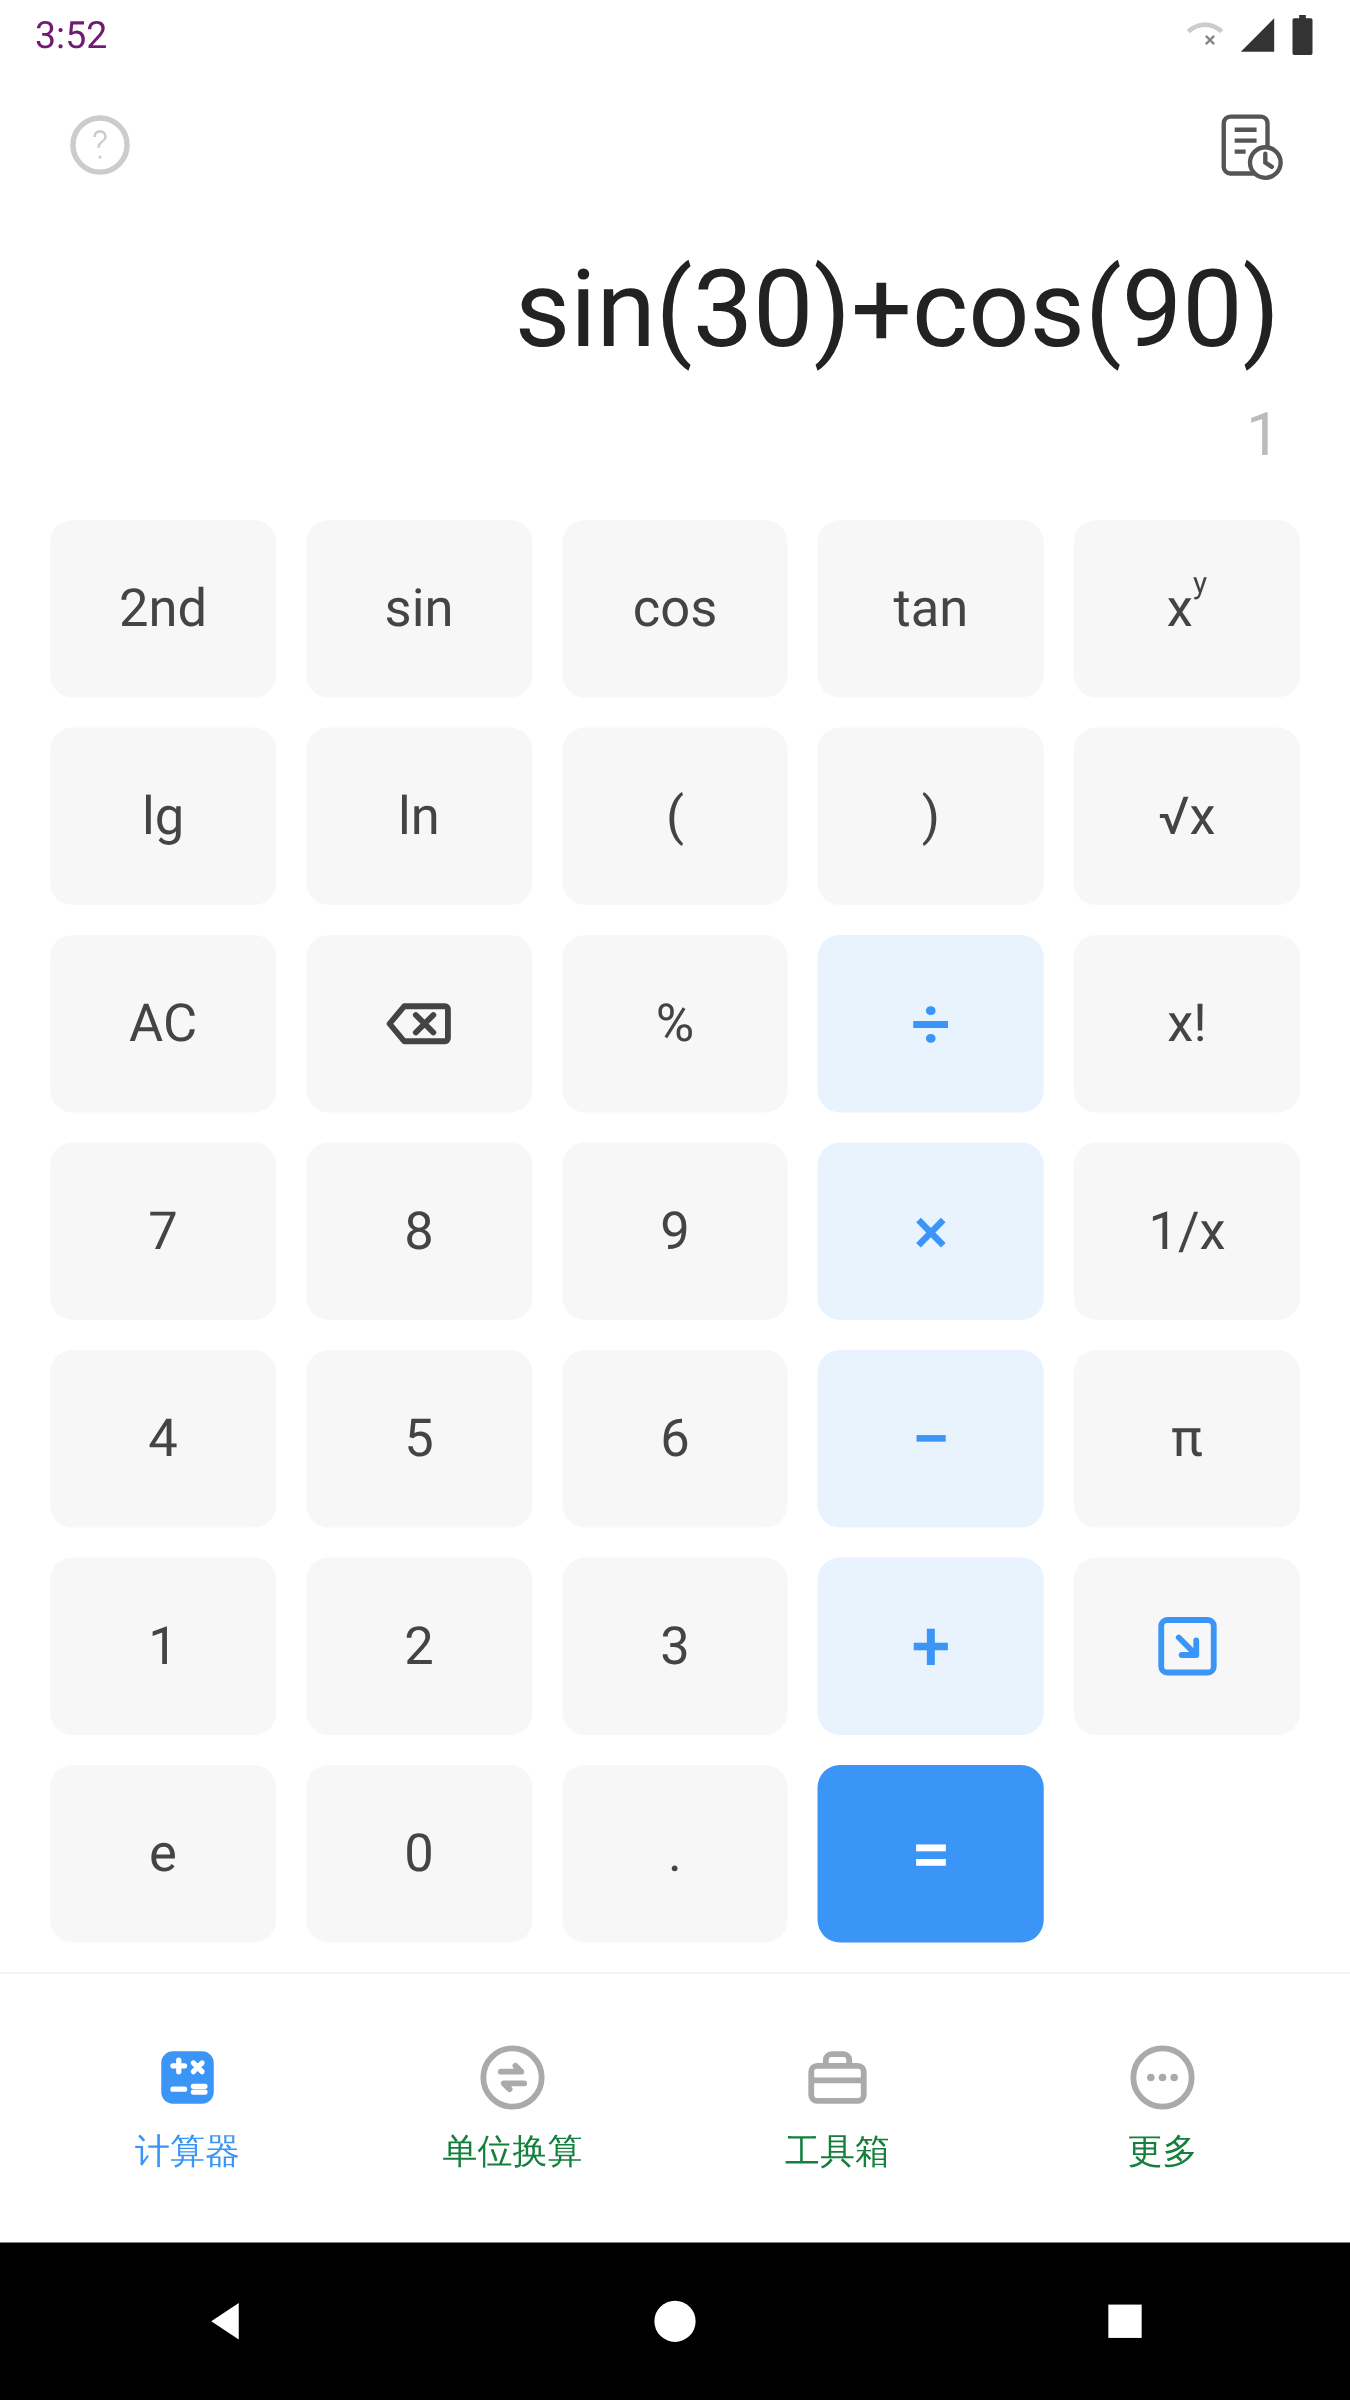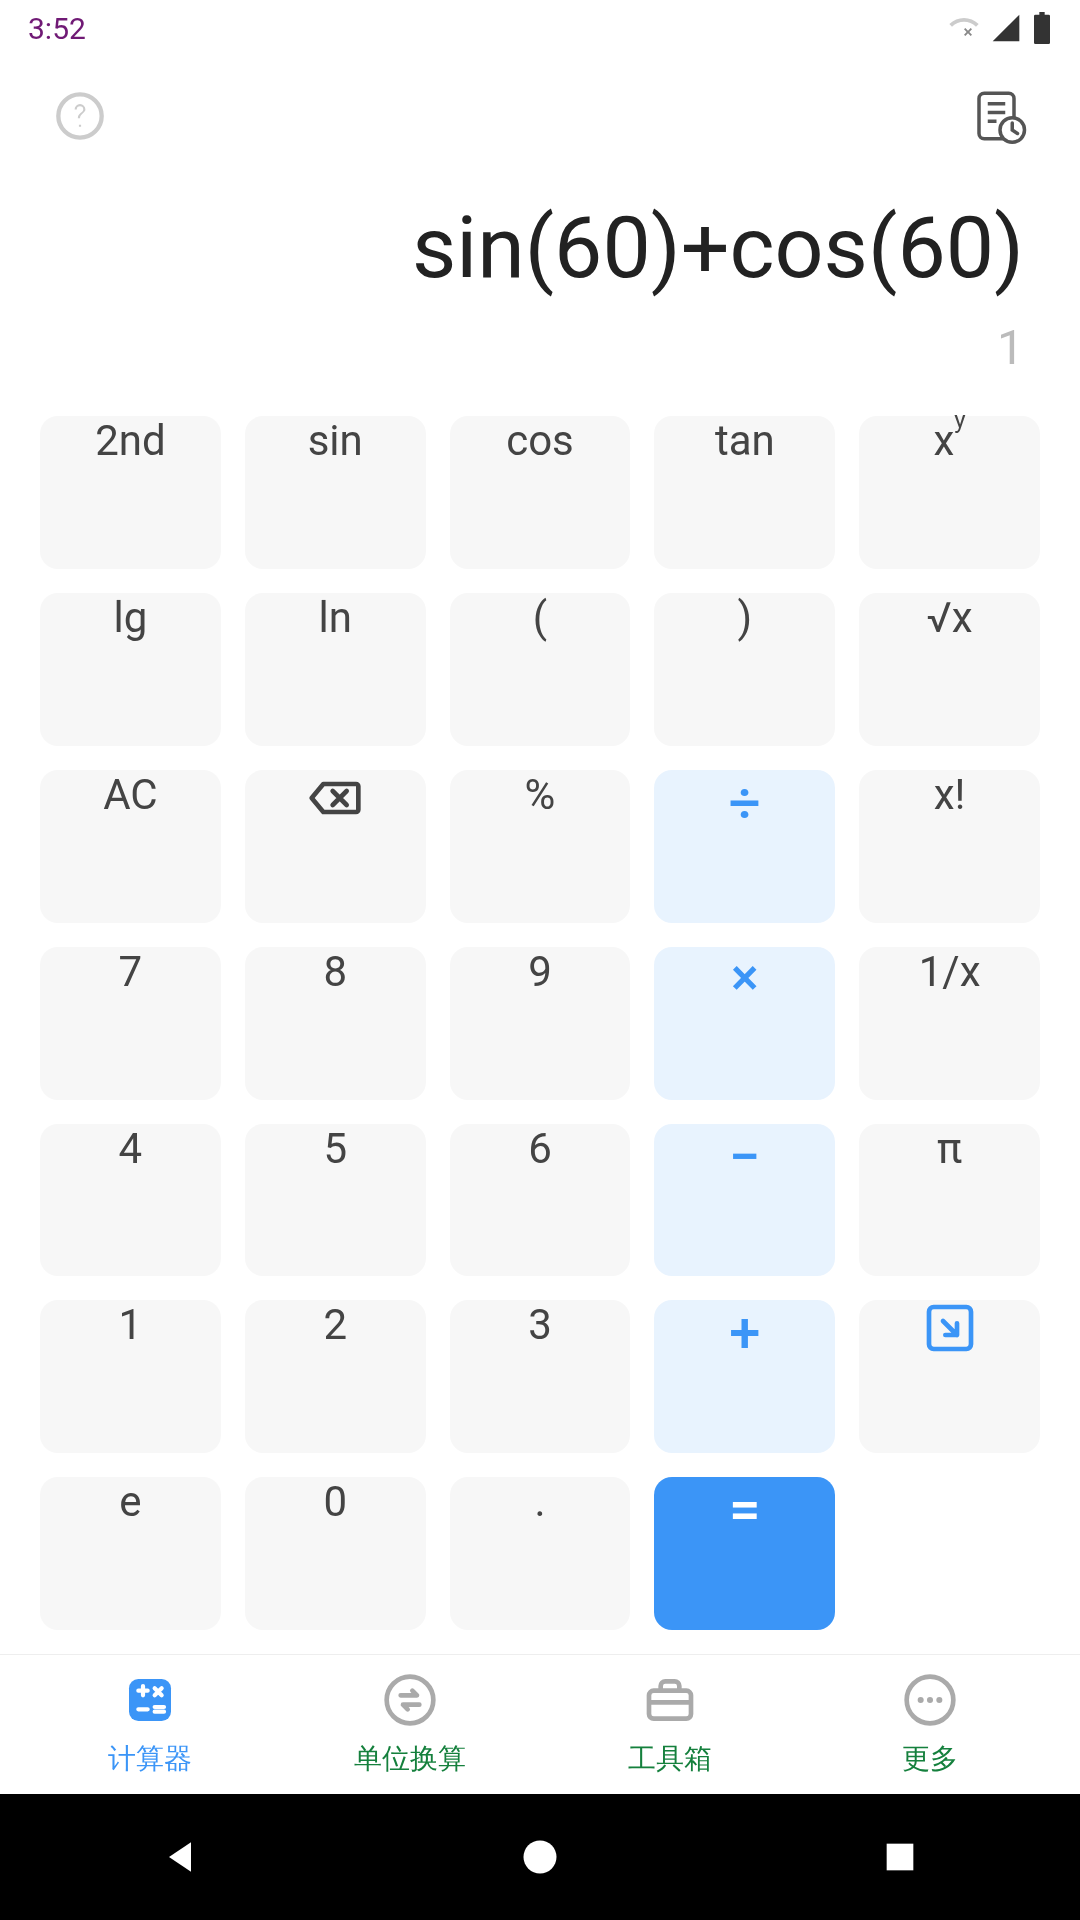--- a/index.html
+++ b/index.html
@@ -67,20 +67,21 @@
       display: grid;
       grid-template-columns: repeat(5, 1fr);
       grid-template-rows: repeat(7, 1fr);
       gap: 24px;
       flex: 1;
     }
     .key {
       background: #f7f7f7;
       border-radius: 18px;
       display: flex;
+      align-items: center;
       justify-content: center;
       font-size: 42px;
       color: #444;
       cursor: pointer;
       user-select: none;
     }
     .key.op-blue {
       background: #e8f3fe;
       color: #3b95f7;
     }
@@ -91,21 +92,21 @@
     .key sup {
       font-size: 24px;
       position: relative;
       top: -12px;
     }
     .key svg {
       width: 56px;
       height: 56px;
     }
     .bottom-nav {
-      height: 140px;
+      height: 216px;
       border-top: 1px solid #eee;
       display: flex;
       justify-content: space-around;
       align-items: center;
       padding: 0 20px;
     }
     .nav-item {
       display: flex;
       flex-direction: column;
       align-items: center;
@@ -173,21 +174,21 @@
         <line x1="9" y1="9" x2="19" y2="9" stroke="#555" stroke-width="2"></line>
         <line x1="9" y1="14" x2="19" y2="14" stroke="#555" stroke-width="2"></line>
         <line x1="9" y1="19" x2="14" y2="19" stroke="#555" stroke-width="2"></line>
         <circle cx="23" cy="24" r="7" fill="#fff" stroke="#555" stroke-width="2"></circle>
         <path d="M23 20v4l3 2" fill="none" stroke="#555" stroke-width="2" stroke-linecap="round"></path>
       </svg>
   </div>
 </div>
 
 <div class="display-area">
-  <div class="expression">sin(60)+cos(60)</div>
+  <div class="expression">sin(30)+cos(90)</div>
   <div class="result">1</div>
 </div>
 
 <div class="keypad">
   <div class="key">
       <span>2nd</span>
     </div>
   <div class="key">
       <span>sin</span>
     </div>

